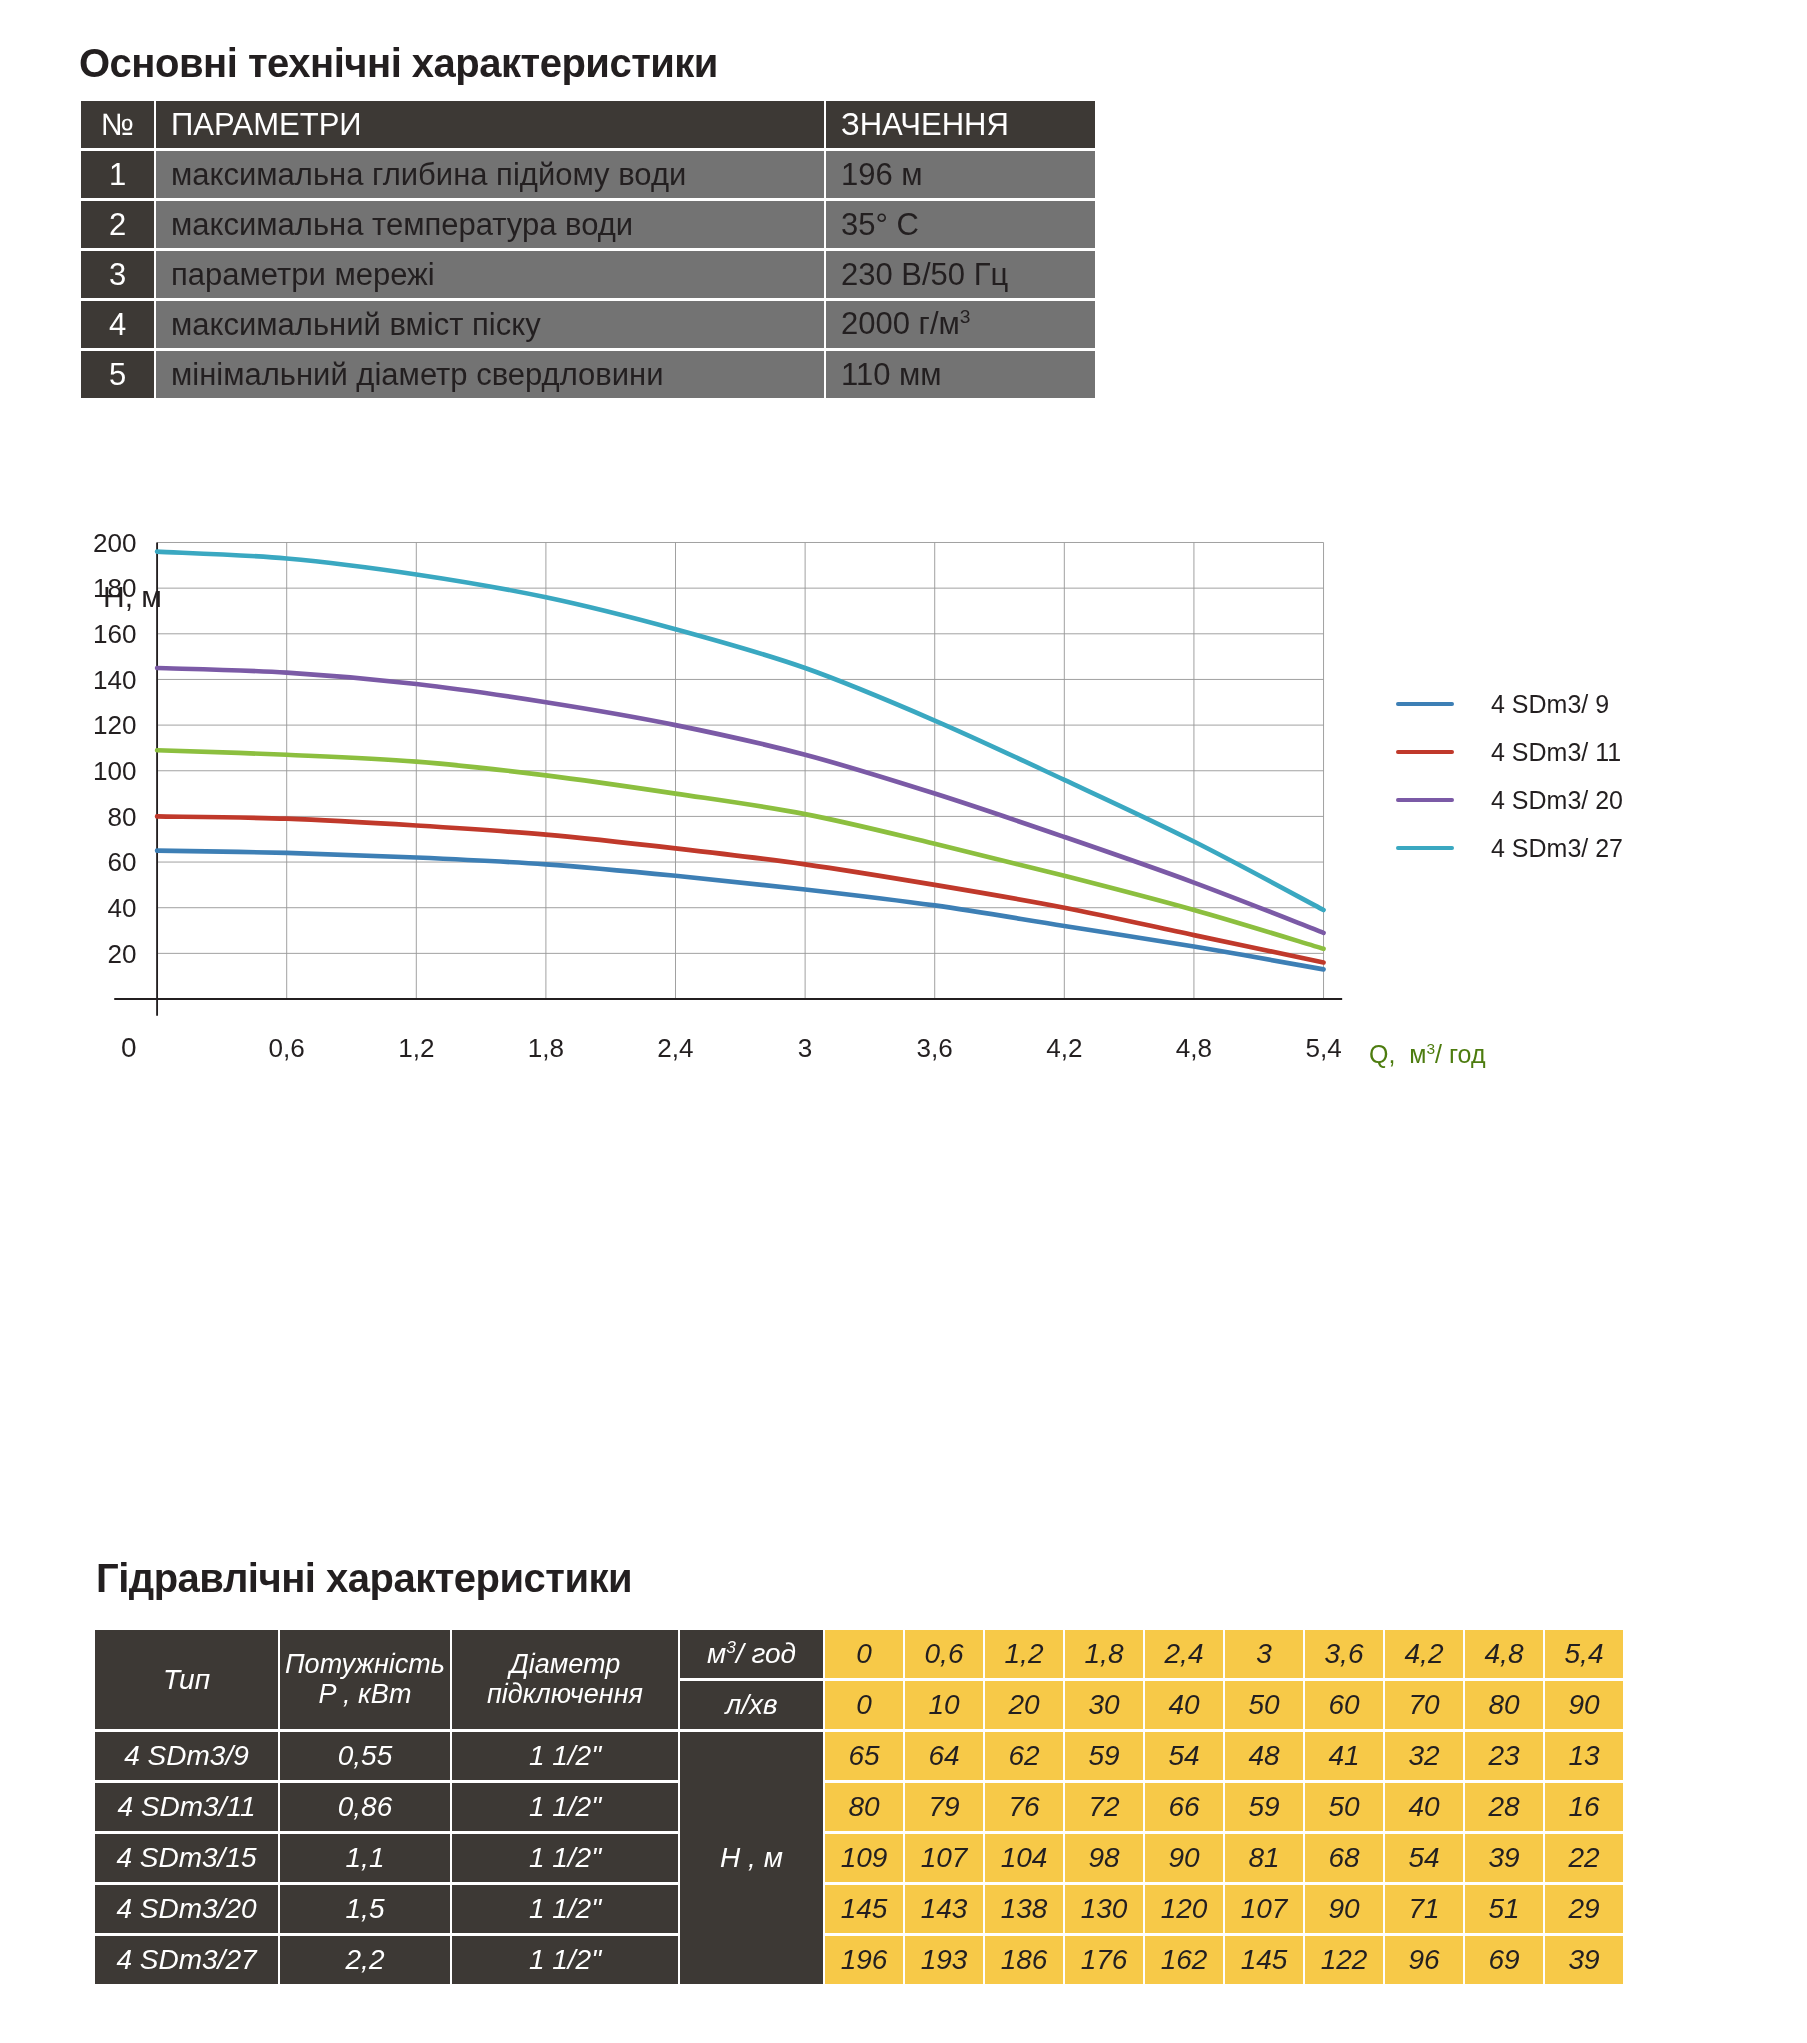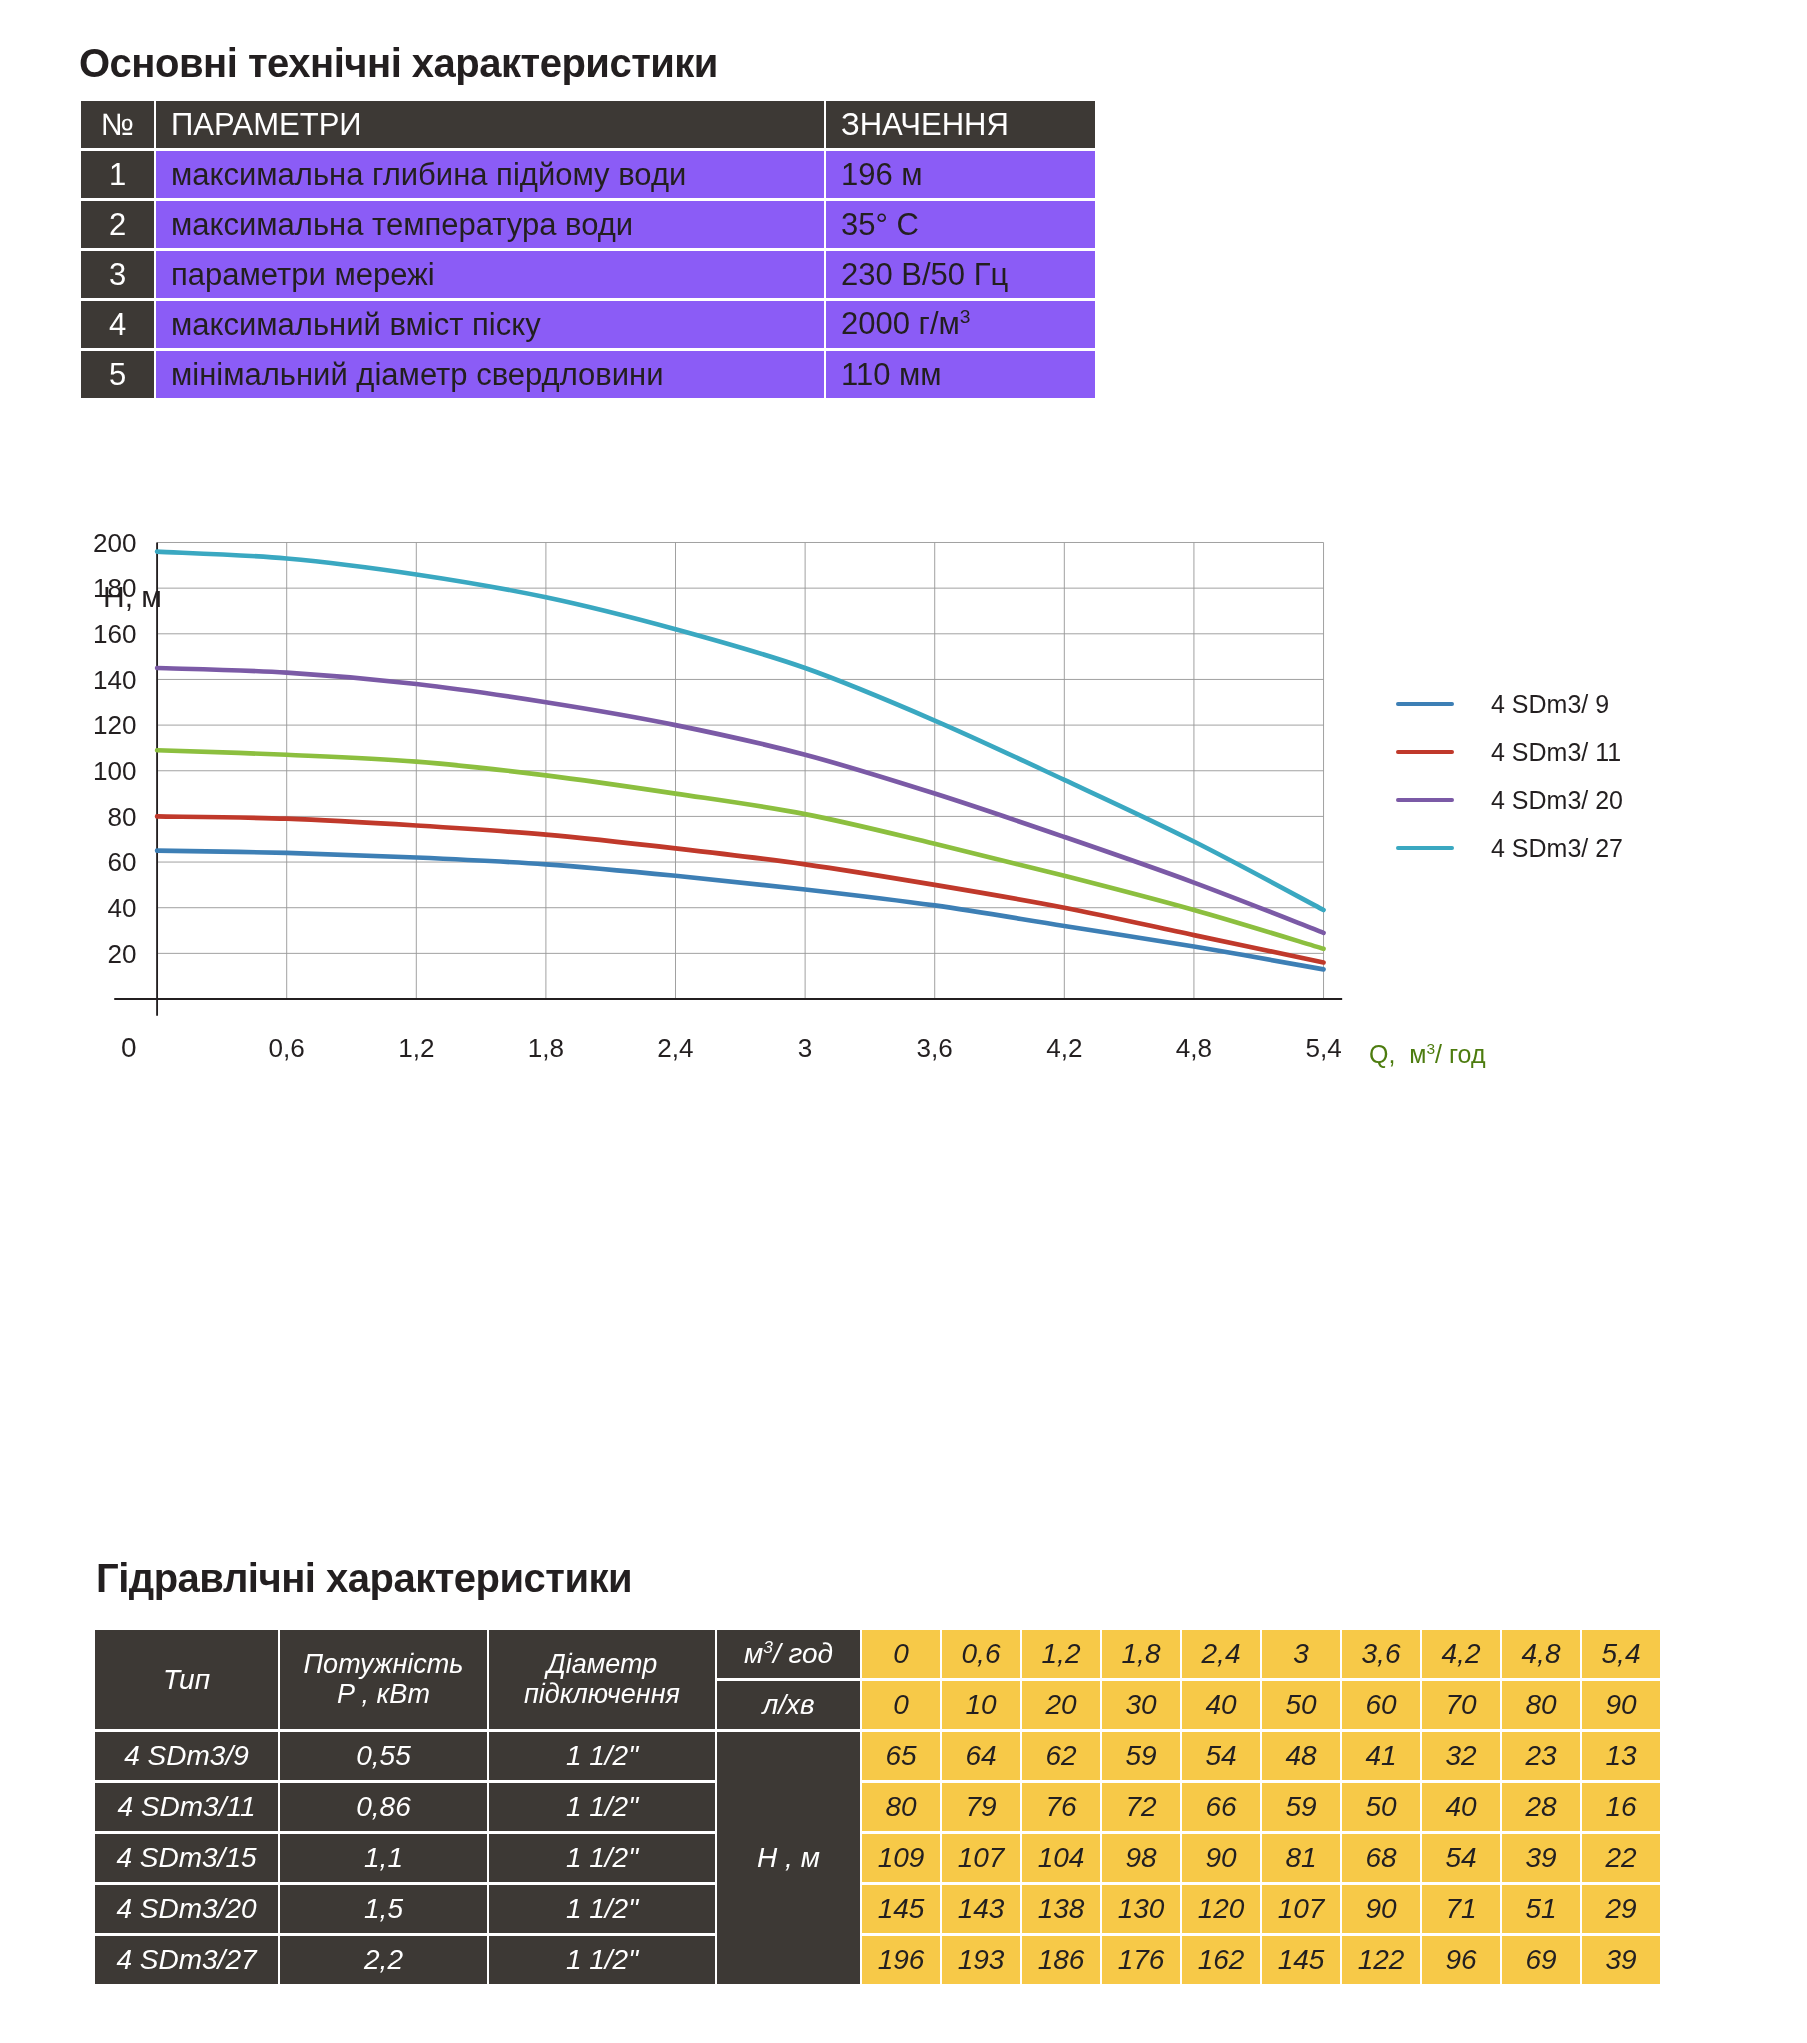--- a/index.html
+++ b/index.html
@@ -53,21 +53,21 @@
     vertical-align: middle;
   }
   .cell-dark {
     background: #3d3935;
     color: #ffffff;
     font-size: 31px;
     text-align: center;
     font-family: "Liberation Sans", sans-serif;
   }
   .cell-yellow {
-    background: #8b5cf6;
+    background: #737373;
     color: #231f20;
     font-size: 31px;
     text-align: left;
     padding-left: 15px !important;
   }
   .c-num { width: 73px; }
   .c-param { width: 653px; text-align: left; padding-left: 15px !important; }
   .c-value { width: 254px; }
   sup { font-size: 0.62em; vertical-align: super; }
 
@@ -140,21 +140,21 @@
     background: #3d3935;
     color: #ffffff;
     font-size: 28px;
   }
   .hy {
     background: #f7c948;
     color: #231f20;
     font-size: 28px;
   }
   .w-type { width: 183px; }
-  .w-pow  { width: 207px; margin-top: 36px; }
+  .w-pow  { width: 170px; margin-top: 36px; }
   .w-diam { width: 226px; }
   .w-unit { width: 143px; }
   .w-data { width: 78px; }
   .two-line { line-height: 1.08; font-size: 27px; }
 </style>
 </head>
 <body>
 
 <div class="page">
 

